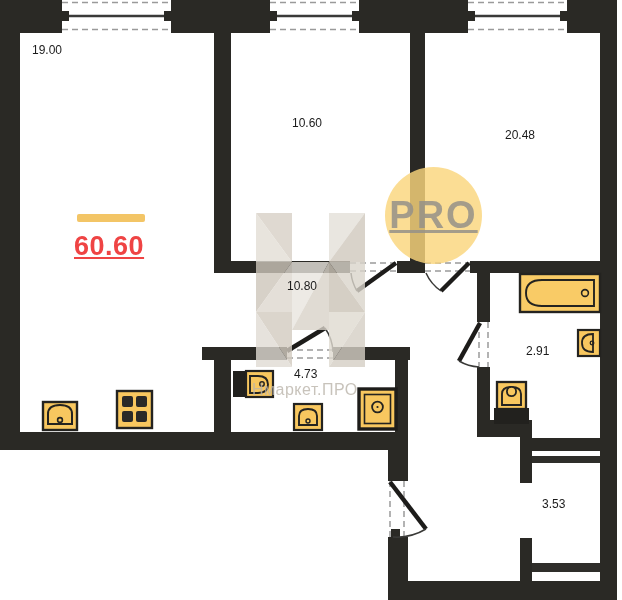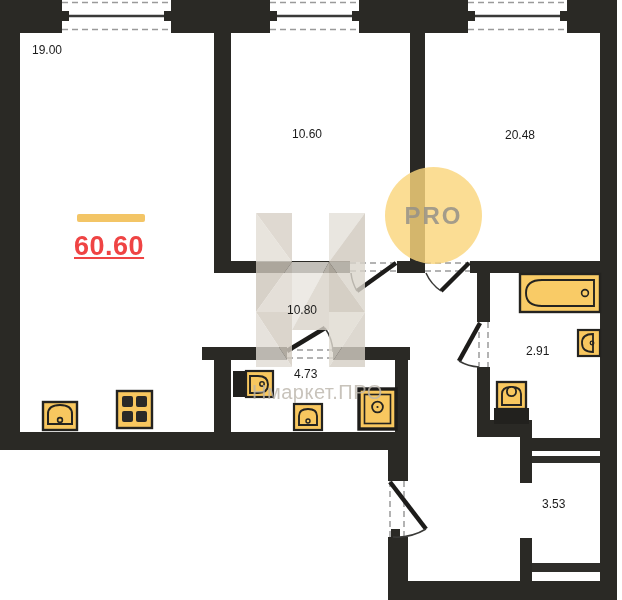--- a/index.html
+++ b/index.html
@@ -8,22 +8,22 @@
   .w{position:absolute;background:#2a2925;}
   .thin{position:absolute;background:#2f2e2a;}
   svg.overlay{position:absolute;left:0;top:0;z-index:2;}
   .walls{position:absolute;left:0;top:0;width:622px;height:600px;z-index:1;}
   .lbl{position:absolute;z-index:6;color:#1b1b1b;font-size:12px;line-height:1;white-space:nowrap;}
   .total-wrap{position:absolute;left:74px;top:214px;z-index:6;text-align:left;}
   .total-bar{width:68px;height:8px;background:#f3c566;border-radius:2px;margin-left:3px;}
   .total-num{margin-top:9px;font-size:27px;font-weight:bold;color:#ef4444;letter-spacing:0.5px;text-decoration:underline;}
   .pro-circle{position:absolute;left:385px;top:167px;width:97px;height:97px;border-radius:50%;
               background:rgba(250,214,124,0.82);z-index:4;display:flex;align-items:center;justify-content:center;}
-  .pro-text{font-size:24px;font-weight:700;letter-spacing:2px;color:rgba(148,144,136,0.85);}
-  .brand-text{position:absolute;left:252px;top:381px;z-index:5;font-size:20px;
+  .pro-text{font-size:38px;font-weight:700;letter-spacing:2px;color:rgba(148,144,136,0.85);text-decoration:underline;}
+  .brand-text{position:absolute;left:252px;top:381px;z-index:5;font-size:16px;
               color:rgba(186,180,170,0.8);letter-spacing:0.5px;white-space:nowrap;}
 </style>
 </head>
 <body>
 
 <div id="plan">
 
   <div class="walls">
 
     <div class="w" style="left:0;top:0;width:62px;height:33px"></div>
@@ -181,23 +181,23 @@
       <polygon points="329,262 329,330 292,330" fill="#d8d2c8"></polygon>
     </g>
   </svg>
 
   <div class="pro-circle">
     <span class="pro-text">PRO</span>
   </div>
   <div class="brand-text">Нмаркет.ПРО</div>
 
   <div class="lbl" style="left:32px;top:44px">19.00</div>
-  <div class="lbl" style="left:292px;top:128px">10.60</div>
+  <div class="lbl" style="left:292px;top:117px">10.60</div>
   <div class="lbl" style="left:505px;top:129px">20.48</div>
-  <div class="lbl" style="left:287px;top:304px">10.80</div>
+  <div class="lbl" style="left:287px;top:280px">10.80</div>
   <div class="lbl" style="left:294px;top:368px">4.73</div>
   <div class="lbl" style="left:526px;top:345px">2.91</div>
   <div class="lbl" style="left:542px;top:498px">3.53</div>
 
   <div class="total-wrap">
     <div class="total-bar"></div>
     <div class="total-num">60.60</div>
   </div>
 
 </div>

